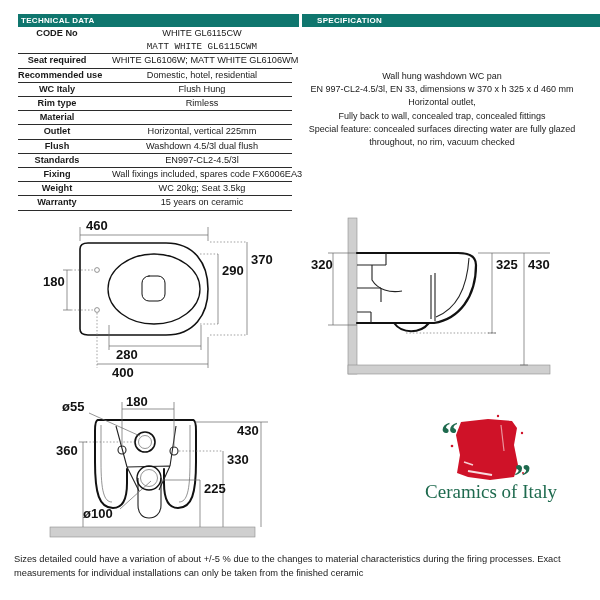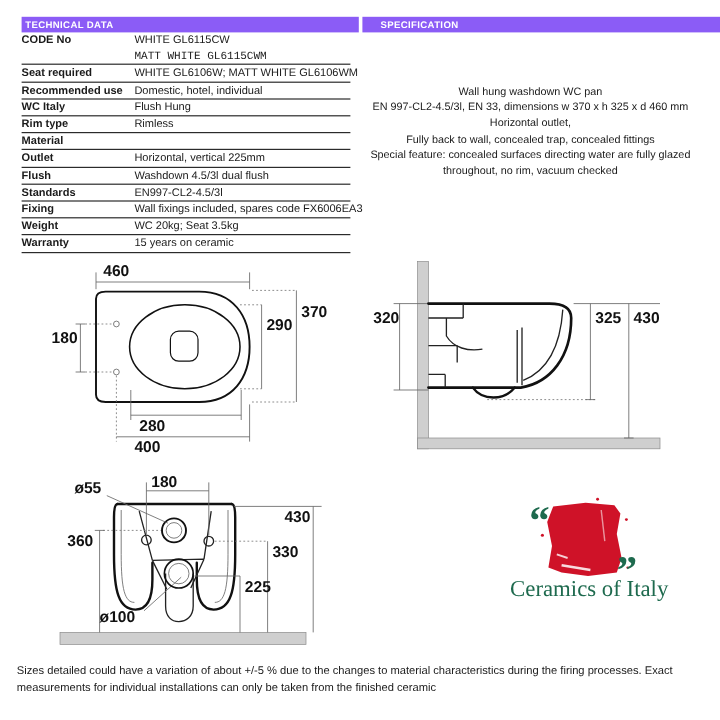--- a/index.html
+++ b/index.html
@@ -1,24 +1,24 @@
 <!DOCTYPE html>
 <html><head>
 <meta charset="utf-8">
 <style>
   html,body{margin:0;padding:0;background:#ffffff;}
   #page{position:relative;width:600px;height:600px;background:#ffffff;overflow:hidden;
         font-family:"Liberation Sans",sans-serif;color:#1a1a1a;}
-  .hbar{position:absolute;top:14px;height:13px;background:#8b5cf6;color:#ffffff;
+  .hbar{position:absolute;top:14px;height:13px;background:#0f766e;color:#ffffff;
         font-size:8px;font-weight:bold;letter-spacing:.3px;line-height:13px;}
   #hbar-left{left:18px;width:281px;padding-left:3px;box-sizing:border-box;}
   #hbar-right{left:302px;width:316px;padding-left:15px;box-sizing:border-box;}
   
   #techtable{position:absolute;left:18px;top:27px;width:274px;font-size:9.2px;}
-  .trow{display:flex;border-bottom:1px solid #2b2b2b;line-height:13.2px;min-height:13.2px;}
+  .trow{display:flex;border-bottom:1px solid #2b2b2b;line-height:13.2px;min-height:13.2px;text-align:center;}
   .trow .lab{width:78px;font-weight:bold;flex:none;white-space:nowrap;}
   .trow .val{flex:1;white-space:nowrap;margin-left:16px;}
   .val2{line-height:13.2px;font-family:Liberation Mono, monospace;}
   
   #specblock{position:absolute;left:296px;top:70px;width:292px;text-align:center;
              font-size:9px;line-height:13.2px;}
   #specblock div{white-space:nowrap;}
   
   svg{position:absolute;overflow:visible;}
   .dim{font-family:"Liberation Sans",sans-serif;font-size:13px;font-weight:bold;fill:#111;}
@@ -50,21 +50,21 @@
         <div>WHITE GL6115CW</div>
         <div class="val2">MATT WHITE GL6115CWM</div>
       </div>
     </div>
     <div class="trow">
       <div class="lab">Seat required</div>
       <div class="val">WHITE GL6106W; MATT WHITE GL6106WM</div>
     </div>
     <div class="trow">
       <div class="lab">Recommended use</div>
-      <div class="val">Domestic, hotel, individual</div>
+      <div class="val">Domestic, hotel, residential</div>
     </div>
     <div class="trow">
       <div class="lab">WC Italy</div>
       <div class="val">Flush Hung</div>
     </div>
     <div class="trow">
       <div class="lab">Rim type</div>
       <div class="val">Rimless</div>
     </div>
     <div class="trow">

